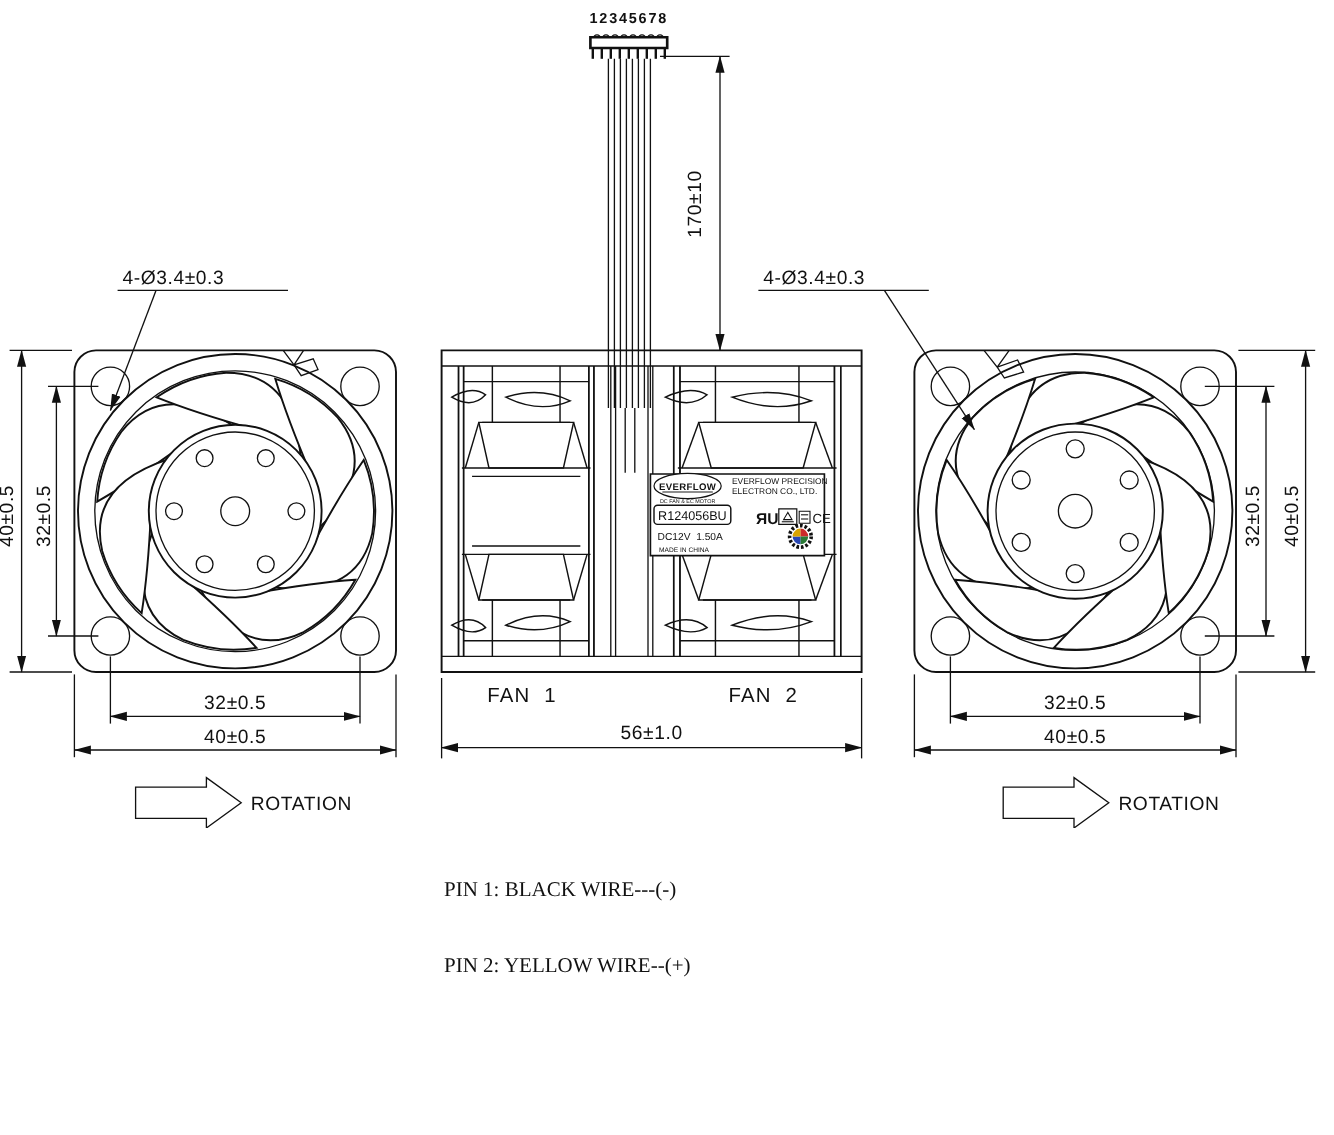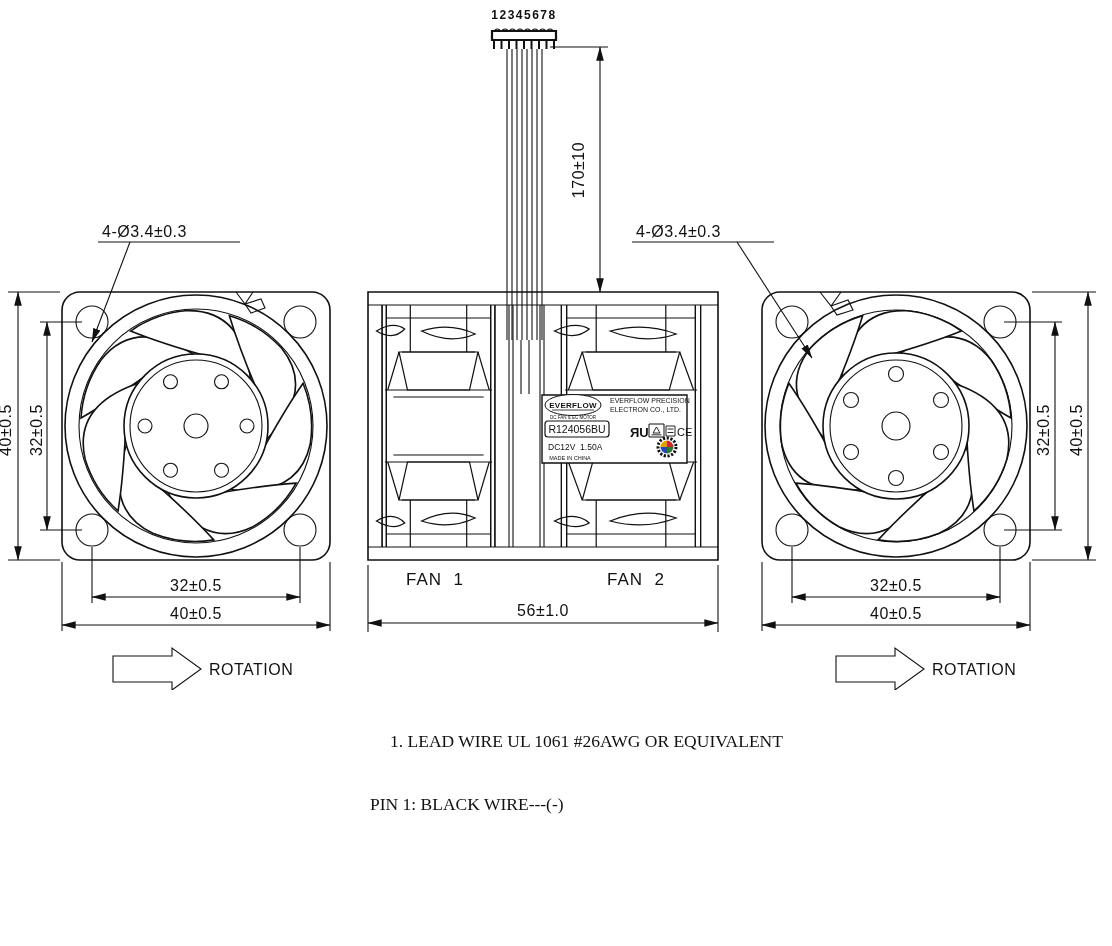--- a/index.html
+++ b/index.html
@@ -273,22 +273,22 @@
     <line class="dimln" x1="737" y1="242" x2="812" y2="358" marker-end="url(#arr)"></line>
   </g>
 
   <g>
     <path class="whthin" d="M836,656 L895,656 L895,648 L924,669 L895,690 L895,682 L836,682 Z"></path>
     <text class="dimtxt" x="932" y="675">ROTATION</text>
   </g>
 </svg>
 
 <div class="notes">
-  <div class="n-item1">1. LEAD WIRE UL 1061 #26AWG OR EQUIVALENT</div>
   <div class="n-pin">PIN 1: BLACK WIRE---(-)</div>
+  <div class="n-pin">PIN 2: YELLOW WIRE--(+)</div>
   
   
   
   
   
   
   
 </div>
 </div>
 

